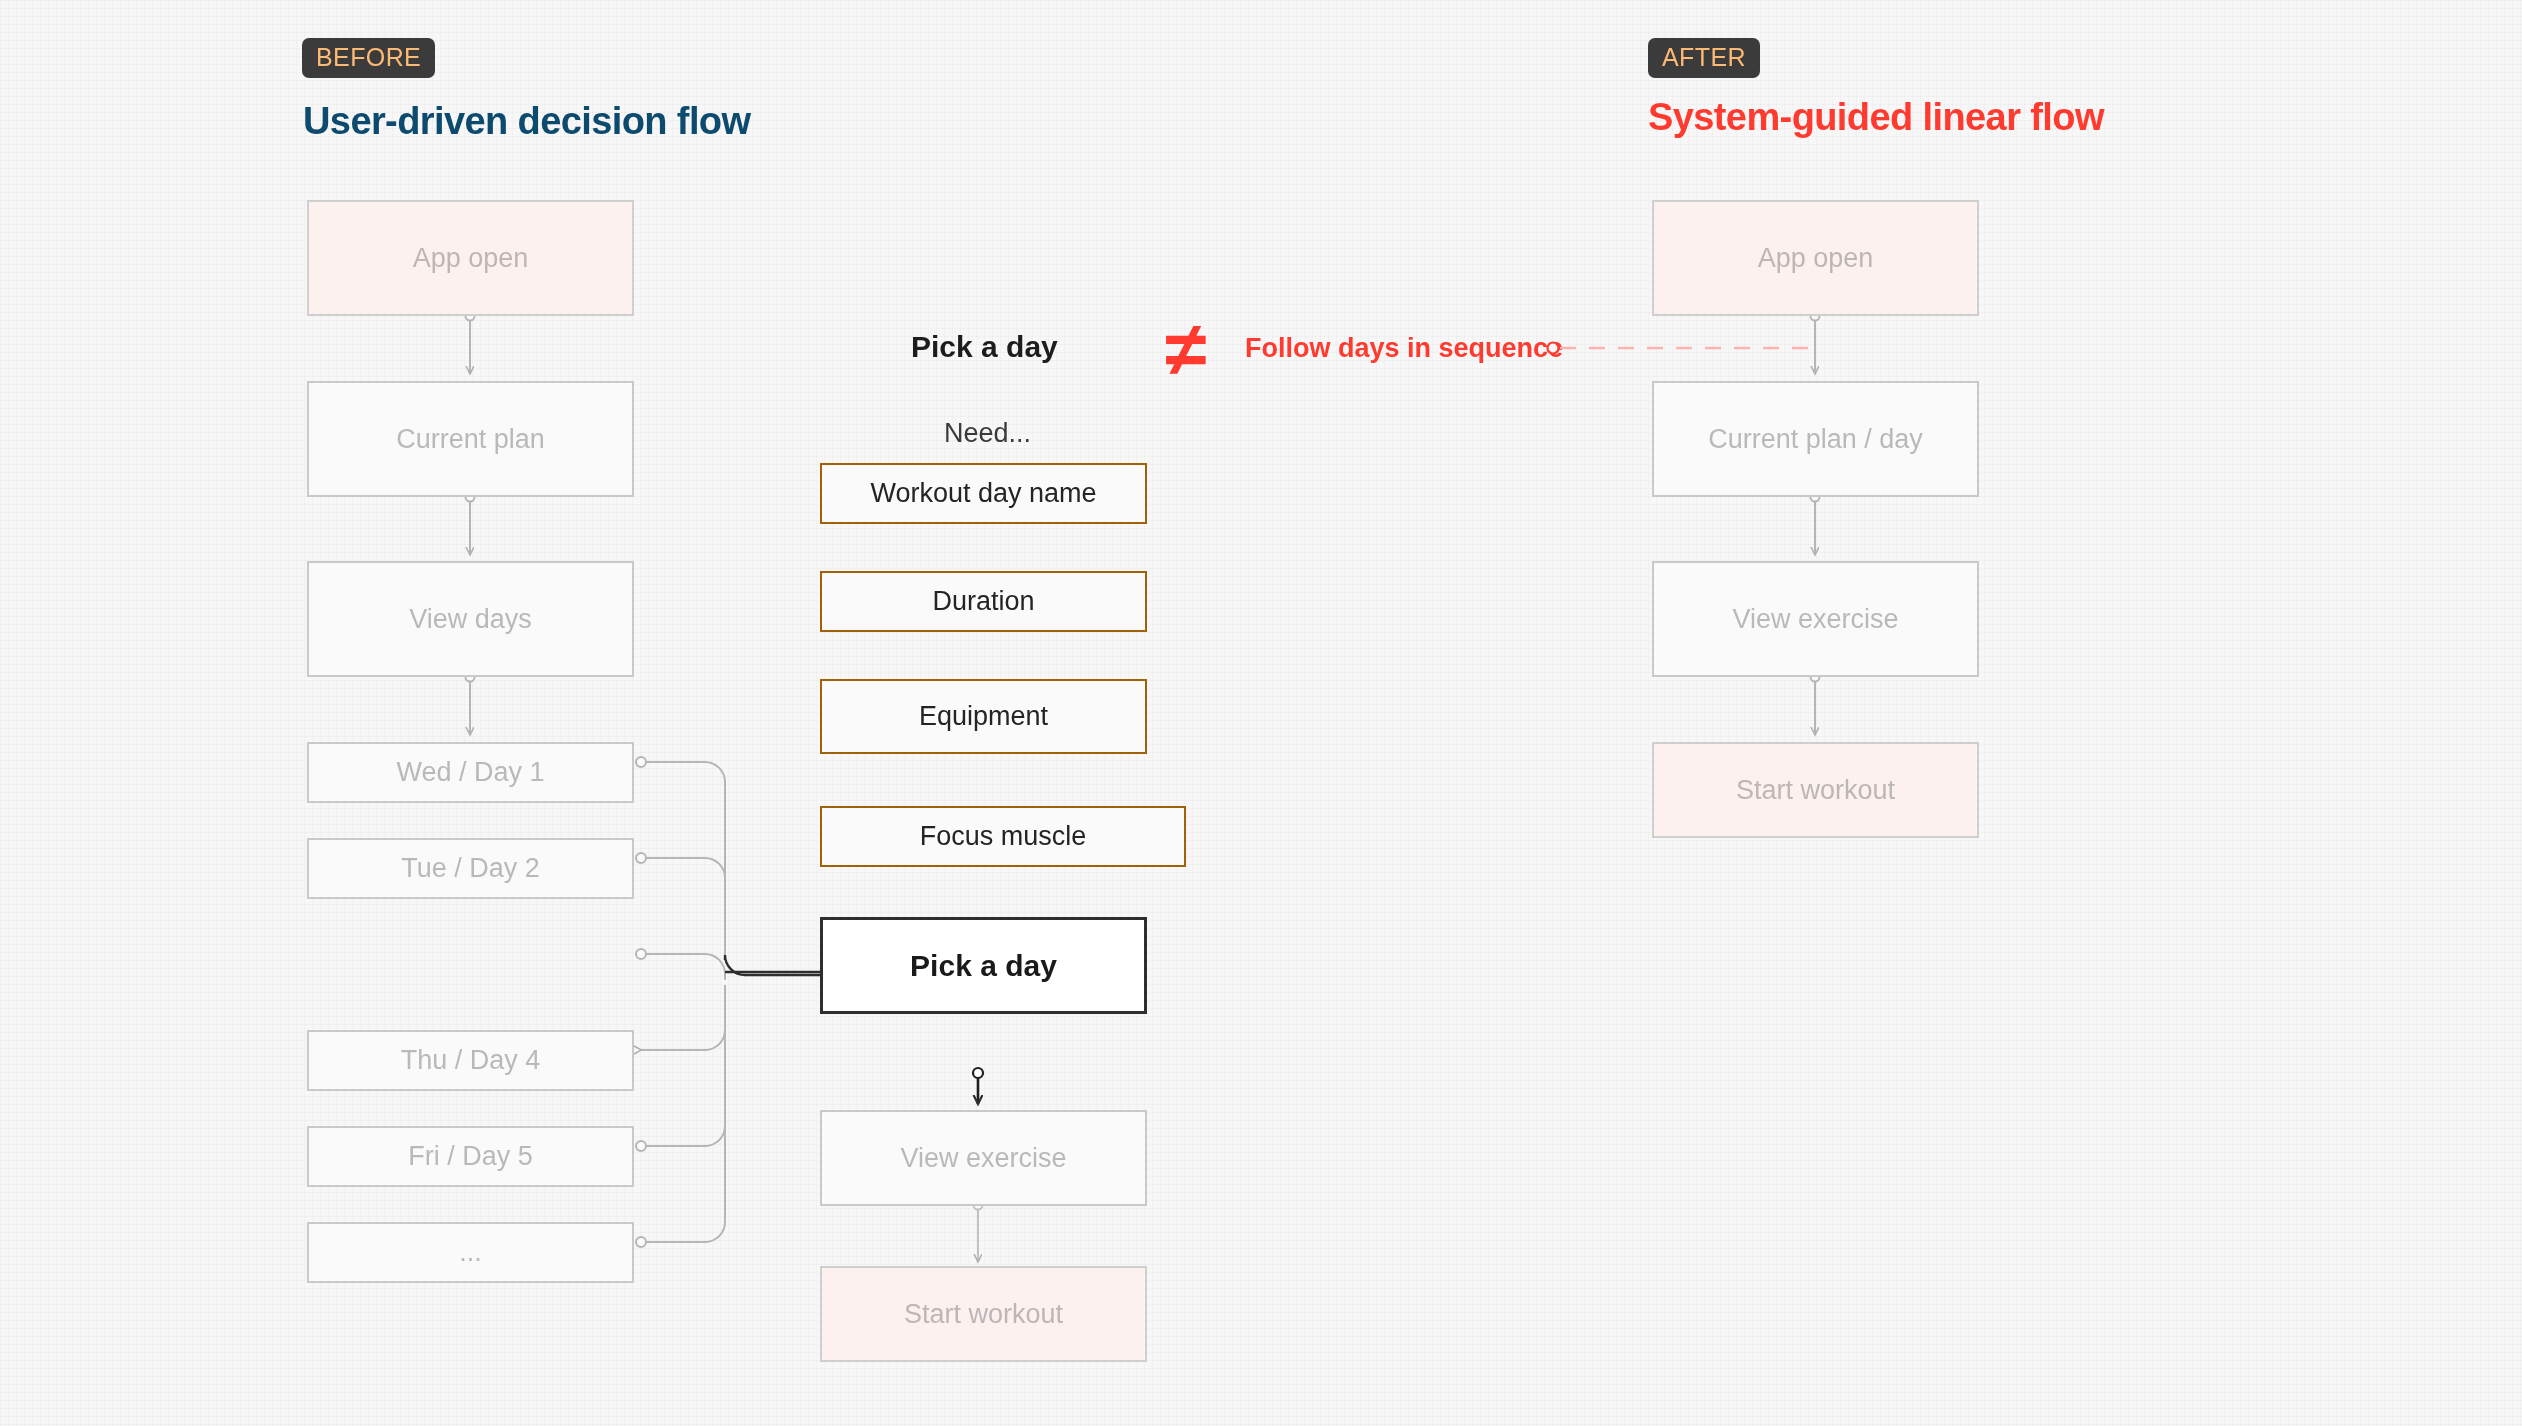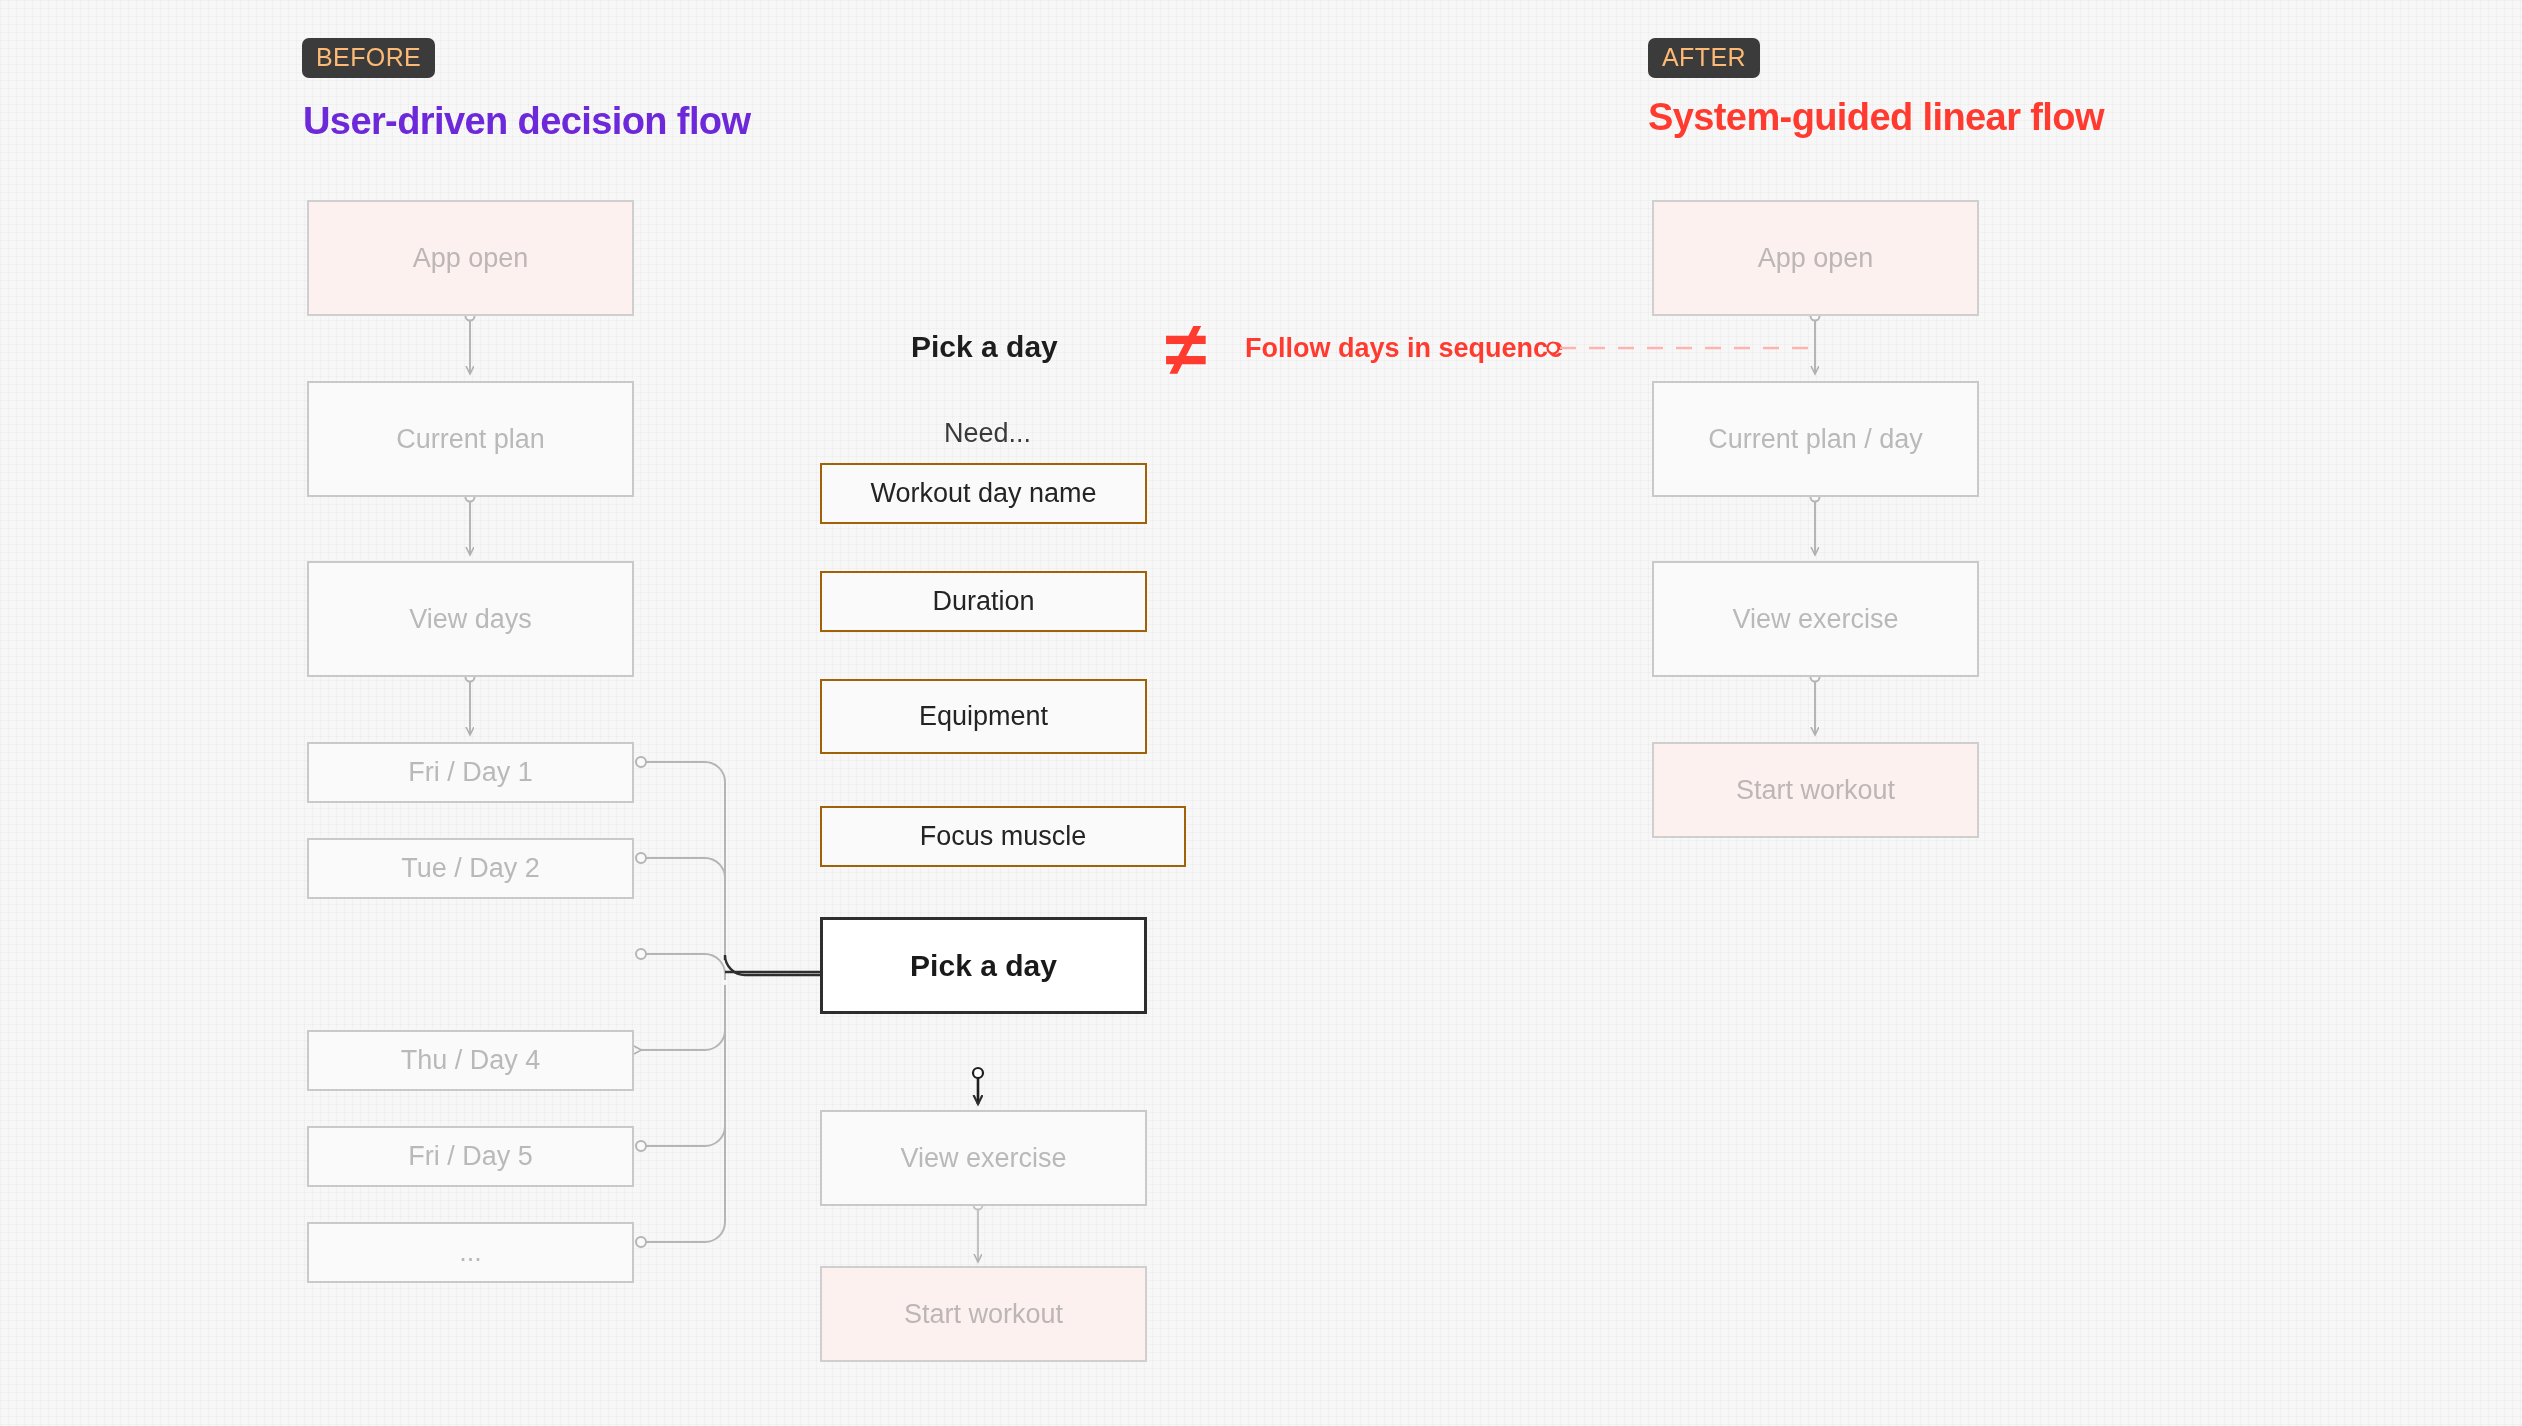--- a/index.html
+++ b/index.html
@@ -49,21 +49,21 @@
     border-radius: 7px;
     line-height: 1;
     white-space: nowrap;
   }
 
   .section-title {
     position: absolute;
     font-size: 38px;
     font-weight: 700;
     letter-spacing: -0.6px;
-    color: #6d28d9;
+    color: #0c4a6e;
     white-space: nowrap;
   }
   .section-title.accent { color: #ff3b30; }
 
   
   .node {
     position: absolute;
     display: flex;
     align-items: center;
     justify-content: center;
@@ -216,21 +216,21 @@
 
   <div class="node" style="left:307px; top:381px; width:327px; height:116px;">
     <span>Current plan</span>
   </div>
 
   <div class="node" style="left:307px; top:561px; width:327px; height:116px;">
     <span>View days</span>
   </div>
 
   <div class="node" style="left:307px; top:742px; width:327px; height:61px;">
-    <span>Fri / Day 1</span>
+    <span>Wed / Day 1</span>
   </div>
 
   <div class="node" style="left:307px; top:838px; width:327px; height:61px;">
     <span>Tue / Day 2</span>
   </div>
 
 
   <div class="node" style="left:307px; top:1030px; width:327px; height:61px;">
     <span>Thu / Day 4</span>
   </div>

